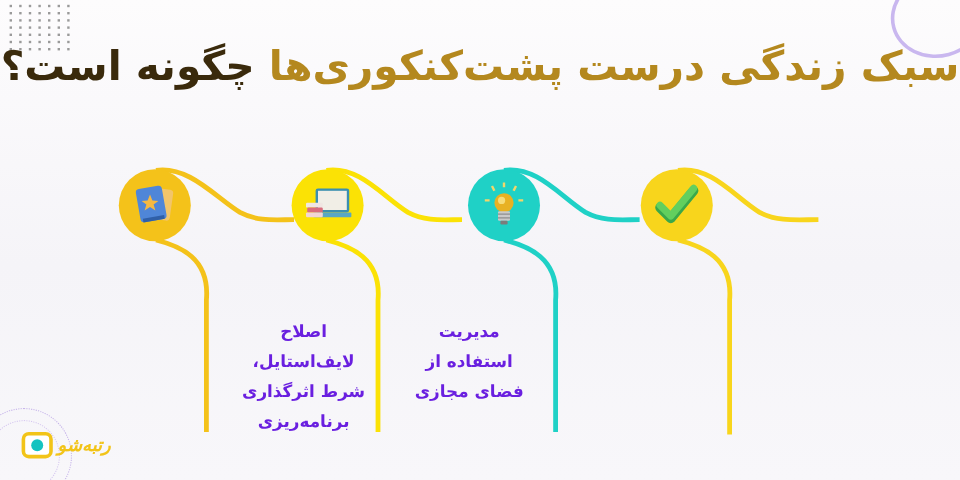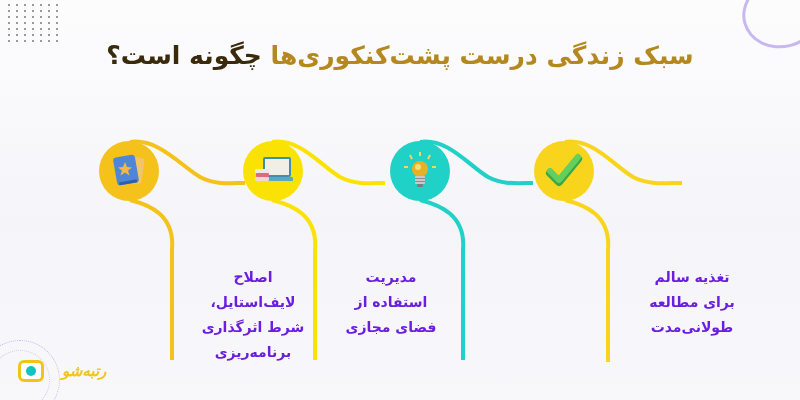--- a/index.html
+++ b/index.html
@@ -10,21 +10,21 @@
       position: relative;
     }
     .canvas { position: absolute; left: 0; top: 0; width: 800px; height: 400px; }
     .title {
       position: absolute;
       top: 38px; left: 0; width: 800px;
       text-align: center;
       direction: rtl;
       font-family: "DejaVu Sans", sans-serif;
       font-weight: bold;
-      font-size: 25px;
+      font-size: 34px;
       line-height: 36px;
       white-space: nowrap;
     }
     .title .gold { color: #b4881e; }
     .title .dark { color: #3a2a0c; }
 
     .dots {
       position: absolute; left: 8px; top: 4px;
       display: grid; grid-template-columns: repeat(7, 4px); gap: 4px 4px;
     }
@@ -54,21 +54,21 @@
       color: #6a1fe0;
       font-family: "DejaVu Sans", sans-serif;
       font-weight: bold;
       font-size: 14px;
       line-height: 25px;
       white-space: pre-line;
     }
 
     .logo {
       position: absolute; left: 18px; top: 360px;
-      display: flex; align-items: center; gap: 18px;
+      display: flex; align-items: center; gap: 4px;
     }
     .logo-text {
       color: #f2c418; font-weight: bold; font-style: italic;
       font-size: 15px; direction: rtl;
       font-family: "DejaVu Sans", sans-serif;
     }
     .logo-box {
       width: 26px; height: 22px; border: 3px solid #f2c418; border-radius: 6px;
       position: relative; background: #fff;
     }
@@ -213,23 +213,20 @@
     </div>
   </div>
 
   <div class="label" style="left:335px; top:265px; width:112px;">مدیریت
 استفاده از
 فضای مجازی</div>
   <div class="label" style="left:190px; top:265px; width:126px;">اصلاح
 لایف‌استایل،
 شرط اثرگذاری
 برنامه‌ریزی</div>
-  <div class="label" style="left:628px; top:265px; width:128px;">تغذیه سالم
-برای مطالعه
-طولانی‌مدت</div>
 
   <div class="swirl"></div>
   <div class="swirl2"></div>
   <div class="logo">
     <div class="logo-box"></div>
     <span class="logo-text">رتبه‌شو</span>
   </div>
 
 </div>
 

